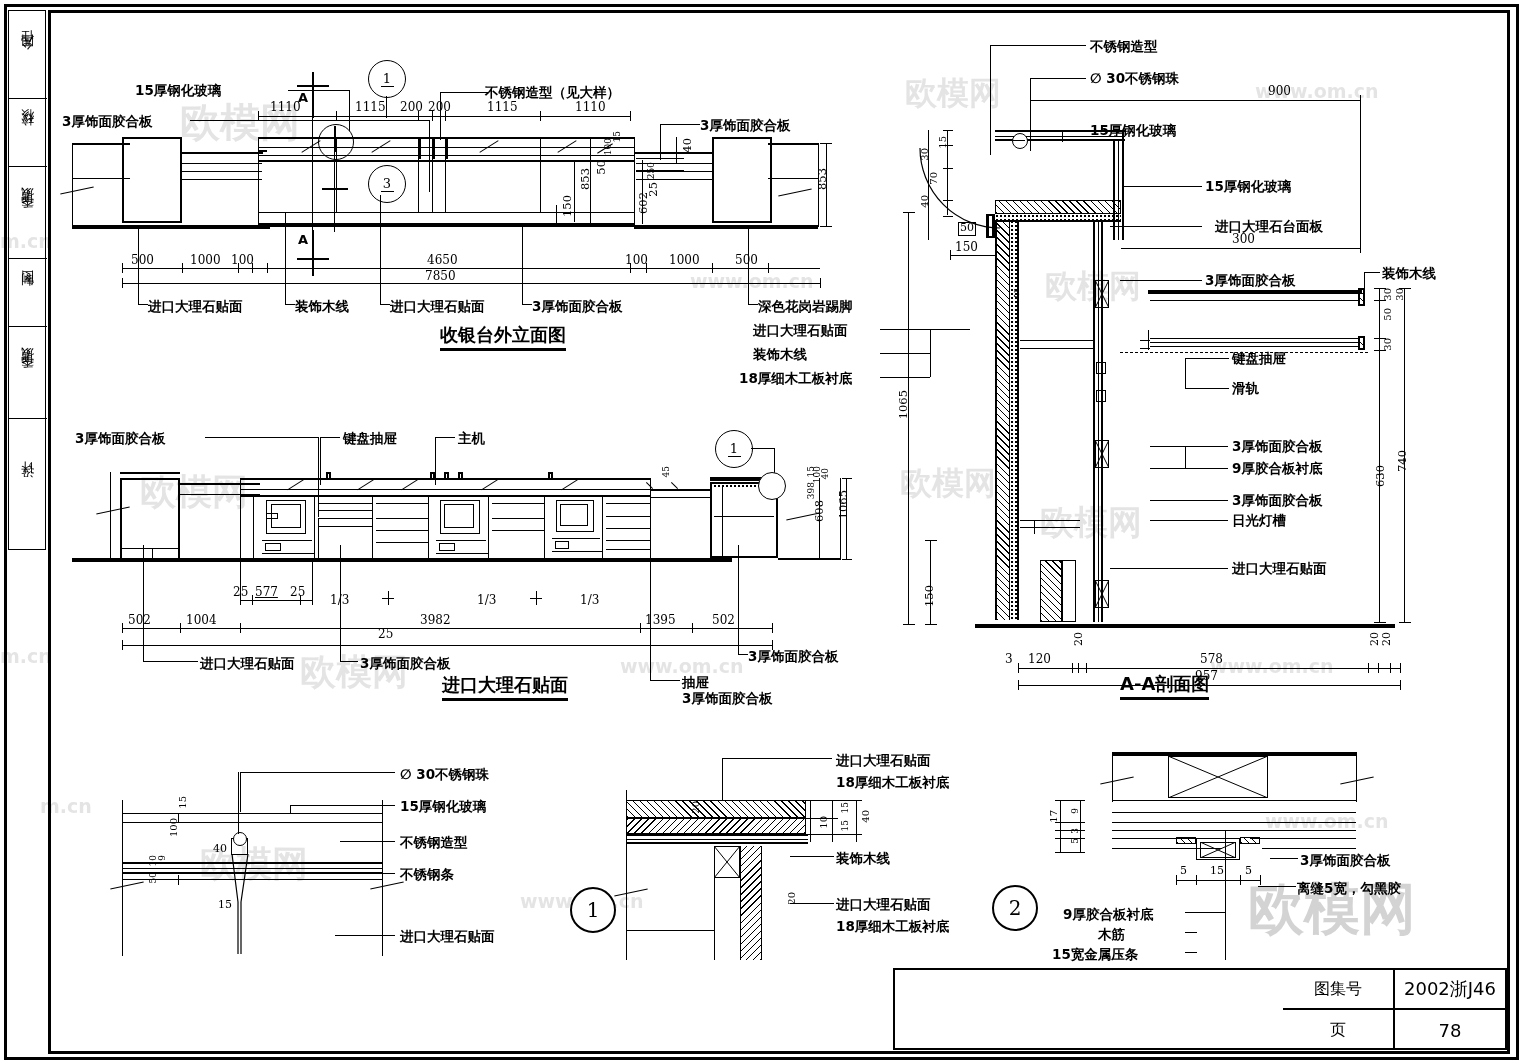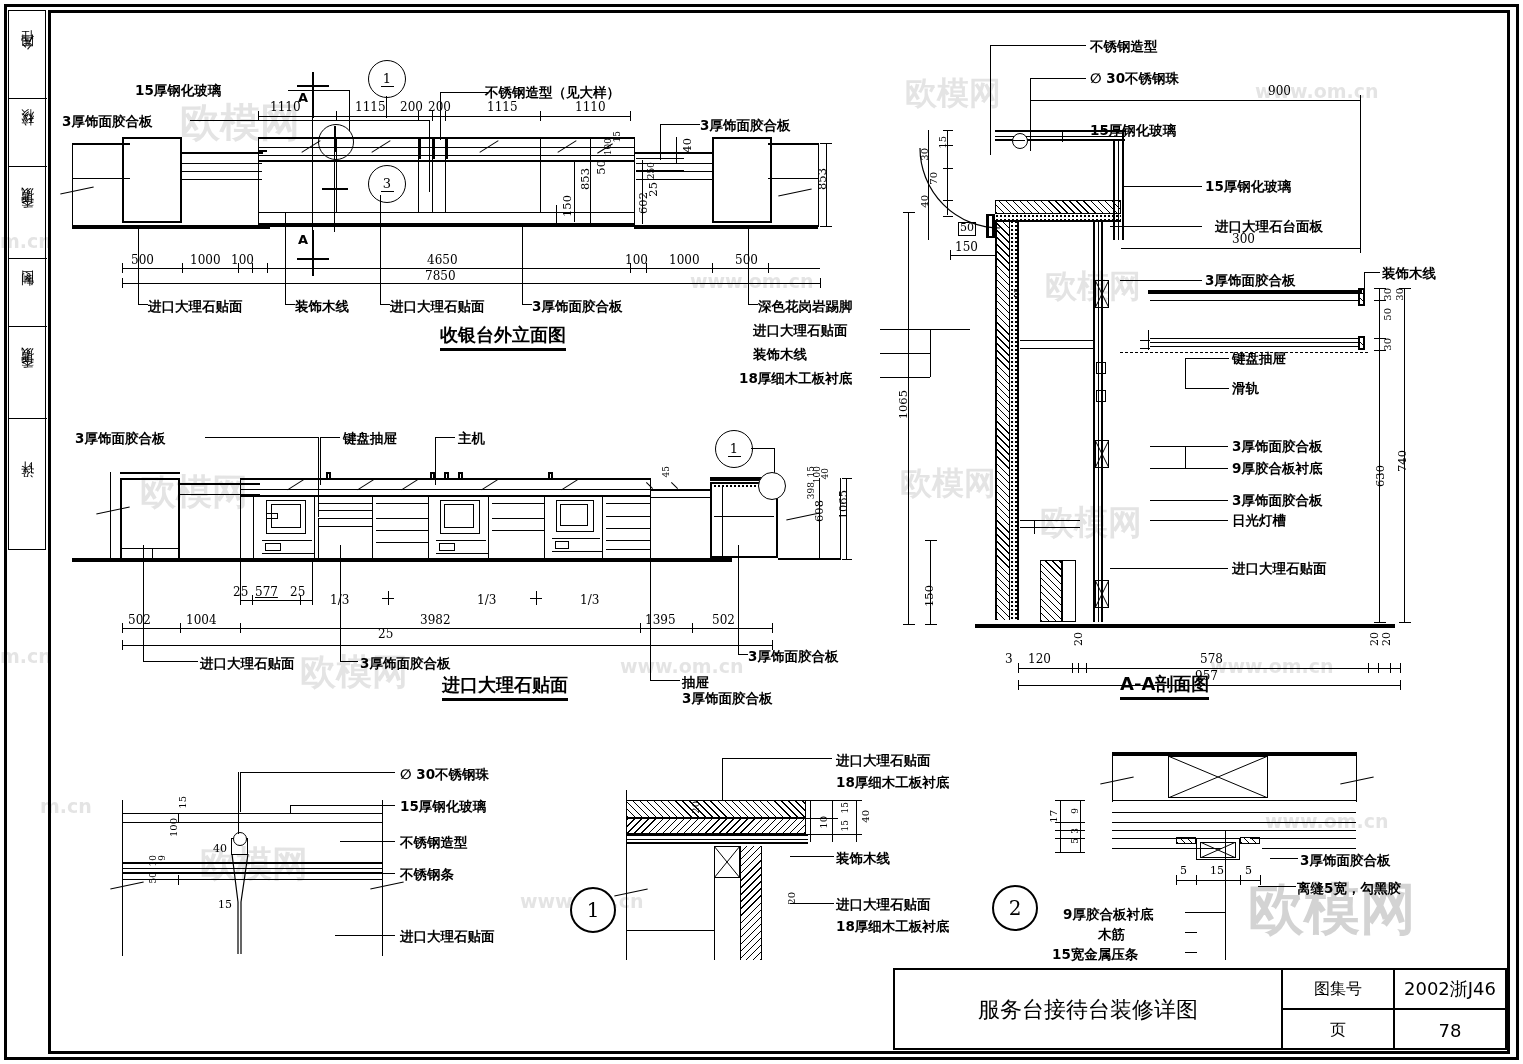--- a/index.html
+++ b/index.html
@@ -820,20 +820,19 @@
     <div class="vl" style="left:1176px;top:875px;height:10px;"></div>
     <div class="vl" style="left:1196px;top:875px;height:10px;"></div>
     <div class="vl" style="left:1240px;top:875px;height:10px;"></div>
     <div class="vl" style="left:1260px;top:875px;height:10px;"></div>
     <div class="dim" style="left:1180px;top:864px;font-size:11px;">5</div>
     <div class="dim" style="left:1210px;top:864px;font-size:11px;">15</div>
     <div class="dim" style="left:1245px;top:864px;font-size:11px;">5</div>
   </div>
 
   <div class="tb" style="left:893px;top:968px;width:614px;height:82px;">
-    <div class="tb-cell tb-main" style="left:0;top:0;width:388px;height:80px;border-right:2px solid #000;">服务台接待台装修详图</div>
     <div class="tb-cell" style="left:388px;top:0;width:112px;height:40px;border-right:2px solid #000;border-bottom:2px solid #000;">图集号</div>
     <div class="tb-cell" style="left:500px;top:0;width:110px;height:40px;border-bottom:2px solid #000;font-size:18px;">2002浙J46</div>
     <div class="tb-cell" style="left:388px;top:40px;width:112px;height:40px;border-right:2px solid #000;">页</div>
     <div class="tb-cell" style="left:500px;top:40px;width:110px;height:40px;font-size:18px;">78</div>
   </div>
 
 </div>
 
 </body></html>

